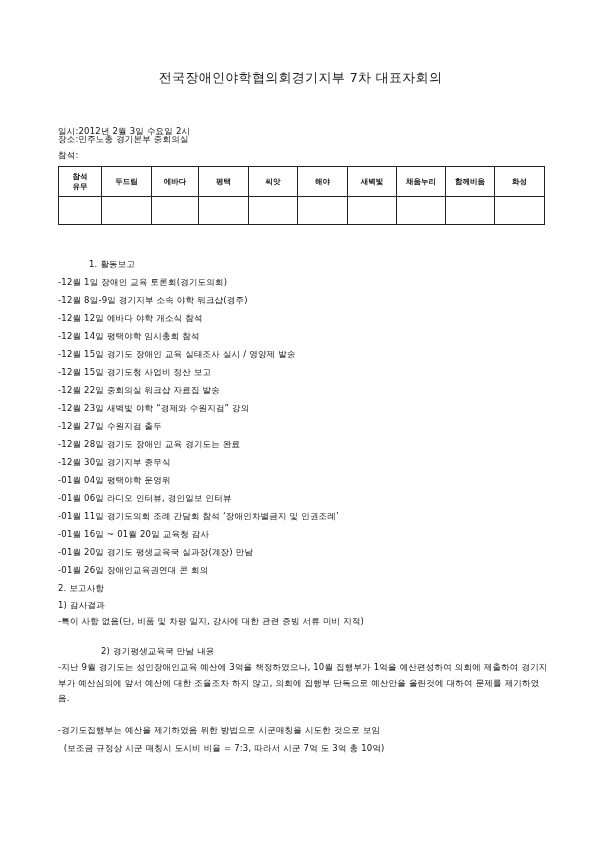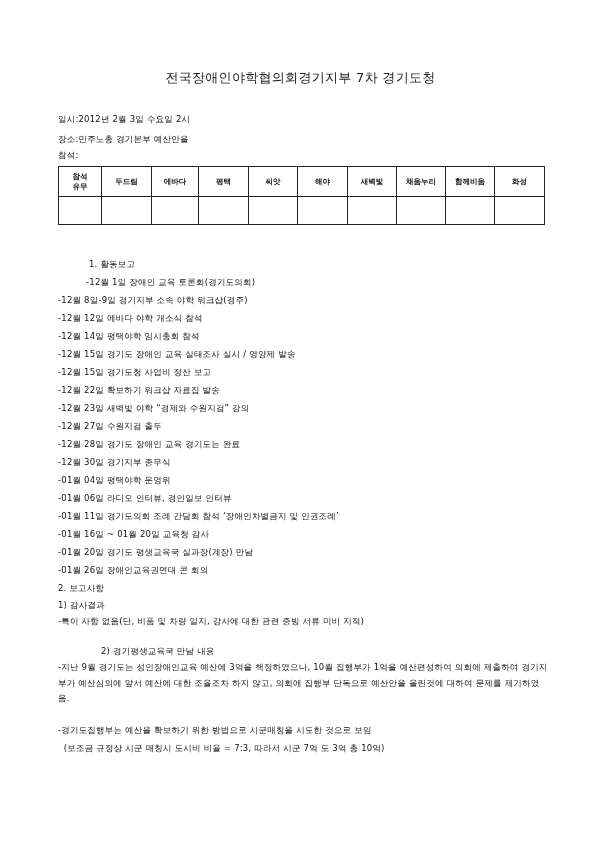--- a/index.html
+++ b/index.html
@@ -15,24 +15,24 @@
   table.att tr.head td { height: 29px; }
   table.att tr.body td { height: 27px; }
   .line { position: absolute; left: 58px; font-size: 8.5px; letter-spacing: 0.2px;
           white-space: pre; }
   .para { position: absolute; left: 58px; width: 490px; font-size: 8.5px;
           line-height: 15.5px; letter-spacing: 0.2px; }
 </style>
 </head>
 <body>
 
-<div class="title">전국장애인야학협의회경기지부 7차 경기도청</div>
+<div class="title">전국장애인야학협의회경기지부 7차 대표자회의</div>
 
-<div class="meta" style="top:114px;text-align:center;">일시:2012년 2월 3일 수요일 2시</div>
-<div class="meta" style="top:134px;">장소:민주노총 경기본부 예산안을</div>
+<div class="meta" style="top:126px;text-align:center;">일시:2012년 2월 3일 수요일 2시</div>
+<div class="meta" style="top:134px;">장소:민주노총 경기본부 중회의실</div>
 <div class="meta" style="top:150px;text-align:right;">참석:</div>
 
 <table class="att">
   <colgroup>
     <col style="width:43px">
       <col style="width:50px">
       <col style="width:47px">
       <col style="width:50px">
     <col style="width:49px">
       <col style="width:50px">
@@ -64,39 +64,39 @@
     <td></td>
     <td></td>
     <td></td>
     <td></td>
     <td></td>
   </tr>
 </tbody>
   </table>
 
 <div class="line" style="top:259px;margin-left:31px;">1. 활동보고</div>
-<div class="line" style="top:277px;margin-left:28px;">-12월 1일 장애인 교육 토론회(경기도의회)</div>
+<div class="line" style="top:277px;">-12월 1일 장애인 교육 토론회(경기도의회)</div>
 <div class="line" style="top:295px;">-12월 8일-9일 경기지부 소속 야학 워크샵(경주)</div>
 <div class="line" style="top:313px;">-12월 12일 에바다 야학 개소식 참석</div>
 <div class="line" style="top:331px;">-12월 14일 평택야학 임시총회 참석</div>
 <div class="line" style="top:349px;">-12월 15일 경기도 장애인 교육 실태조사 실시 / 영양제 발송</div>
 <div class="line" style="top:367px;">-12월 15일 경기도청 사업비 정산 보고</div>
-<div class="line" style="top:385px;">-12월 22일 확보하기 워크샵 자료집 발송</div>
+<div class="line" style="top:385px;">-12월 22일 중회의실 워크샵 자료집 발송</div>
 <div class="line" style="top:403px;">-12월 23일 새벽빛 야학 “경제와 수원지검” 강의</div>
 <div class="line" style="top:421px;">-12월 27일 수원지검 출두</div>
 <div class="line" style="top:439px;">-12월 28일 경기도 장애인 교육 경기도는 완료</div>
 <div class="line" style="top:457px;">-12월 30일 경기지부 종무식</div>
 <div class="line" style="top:475px;">-01월 04일 평택야학 운영위</div>
 <div class="line" style="top:493px;">-01월 06일 라디오 인터뷰, 경인일보 인터뷰</div>
 <div class="line" style="top:511px;">-01월 11일 경기도의회 조례 간담회 참석 ‘장애인차별금지 및 인권조례’</div>
 <div class="line" style="top:529px;">-01월 16일 ~ 01월 20일 교육청 감사</div>
 <div class="line" style="top:547px;">-01월 20일 경기도 평생교육국 실과장(계장) 만남</div>
 <div class="line" style="top:565px;">-01월 26일 장애인교육권연대 콘 회의</div>
 
 <div class="line" style="top:583px;">2. 보고사항</div>
 <div class="line" style="top:600px;">1) 감사결과</div>
 <div class="line" style="top:616px;">-특이 사항 없음(단, 비품 및 차량 일지, 강사에 대한 관련 증빙 서류 미비 지적)</div>
 
 <div class="line" style="top:646px;margin-left:43px;">2) 경기평생교육국 만남 내용</div>
 <div class="para" style="top:660px;">-지난 9월 경기도는 성인장애인교육 예산에 3억을 책정하였으나, 10월 집행부가 1억을 예산편성하여 의회에 제출하여 경기지부가 예산심의에 앞서 예산에 대한 조율조차 하지 않고, 의회에 집행부 단독으로 예산안을 올린것에 대하여 문제를 제기하였음.</div>
 
-<div class="line" style="top:725px;">-경기도집행부는 예산을 확보하기 위한 방법으로 시군매칭을 시도한 것으로 보임</div>
+<div class="line" style="top:725px;">-경기도집행부는 예산을 제기하였음 위한 방법으로 시군매칭을 시도한 것으로 보임</div>
 <div class="line" style="top:743px;">  (보조금 규정상 시군 매칭시 도시비 비율 = 7:3, 따라서 시군 7억 도 3억 총 10억)</div>
 
 </body></html>

